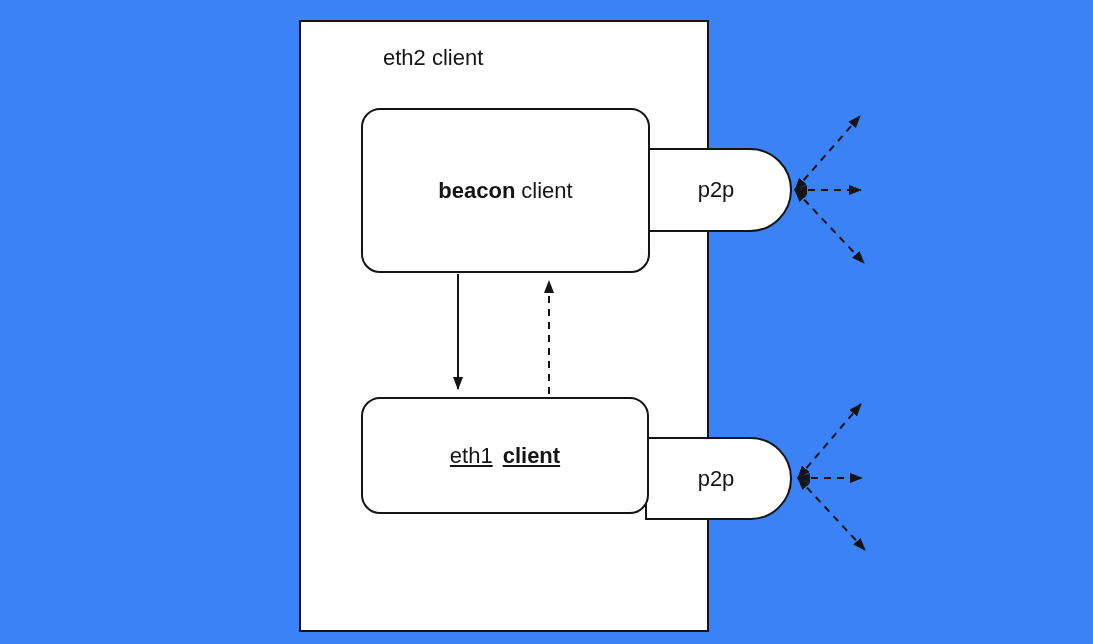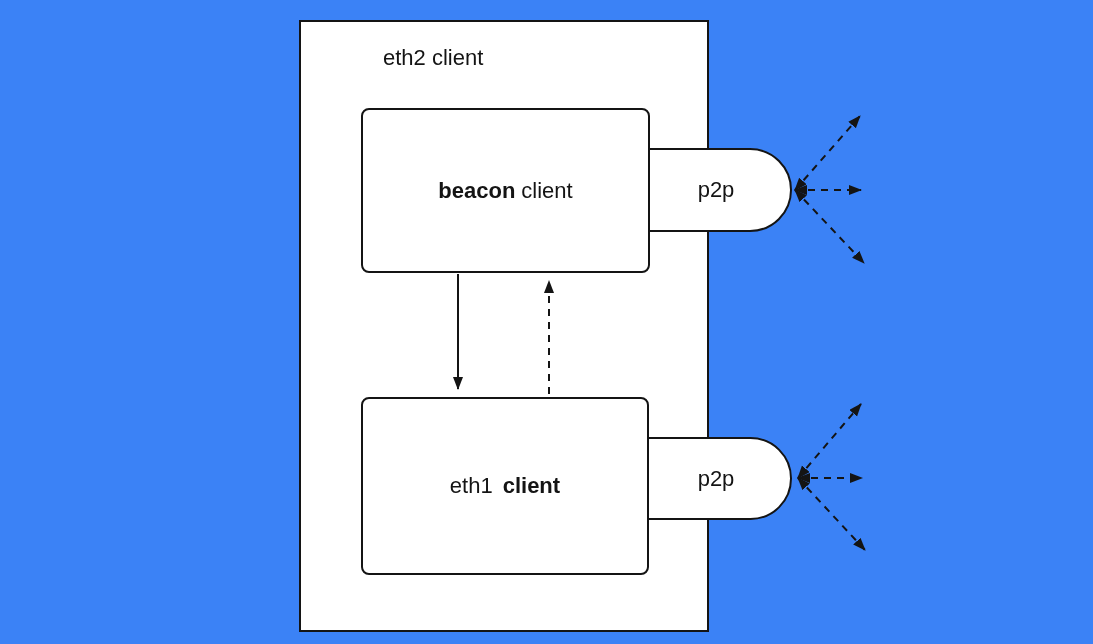--- a/index.html
+++ b/index.html
@@ -44,29 +44,29 @@
   .port-tab.top { left: 645px; top: 148px; }
   .port-tab.bottom { left: 645px; top: 437px; height: 83px; }
   .port-label {
     font-size: 22px;
     color: #141414;
     margin-right: 5px;
   }
   .node-box {
     position: absolute;
     border: 2px solid #141414;
-    border-radius: 8px;
+    border-radius: 19px;
     background: #ffffff;
     z-index: 3;
     display: flex;
     align-items: center;
     justify-content: center;
   }
   .node-box.beacon { left: 361px; top: 108px; width: 289px; height: 165px; }
-  .node-box.eth1   { left: 361px; top: 397px; width: 288px; height: 178px; }
+  .node-box.eth1   { left: 361px; top: 397px; width: 288px; height: 117px; text-decoration: underline; }
   .node-label {
     font-size: 22px;
     color: #141414;
     white-space: pre;
   }
   .bold { font-weight: bold; }
   .gap-left { margin-left: 10px; }
   .gap-left-sm { margin-left: 6px; }
   .arrows-layer {
     position: absolute;

